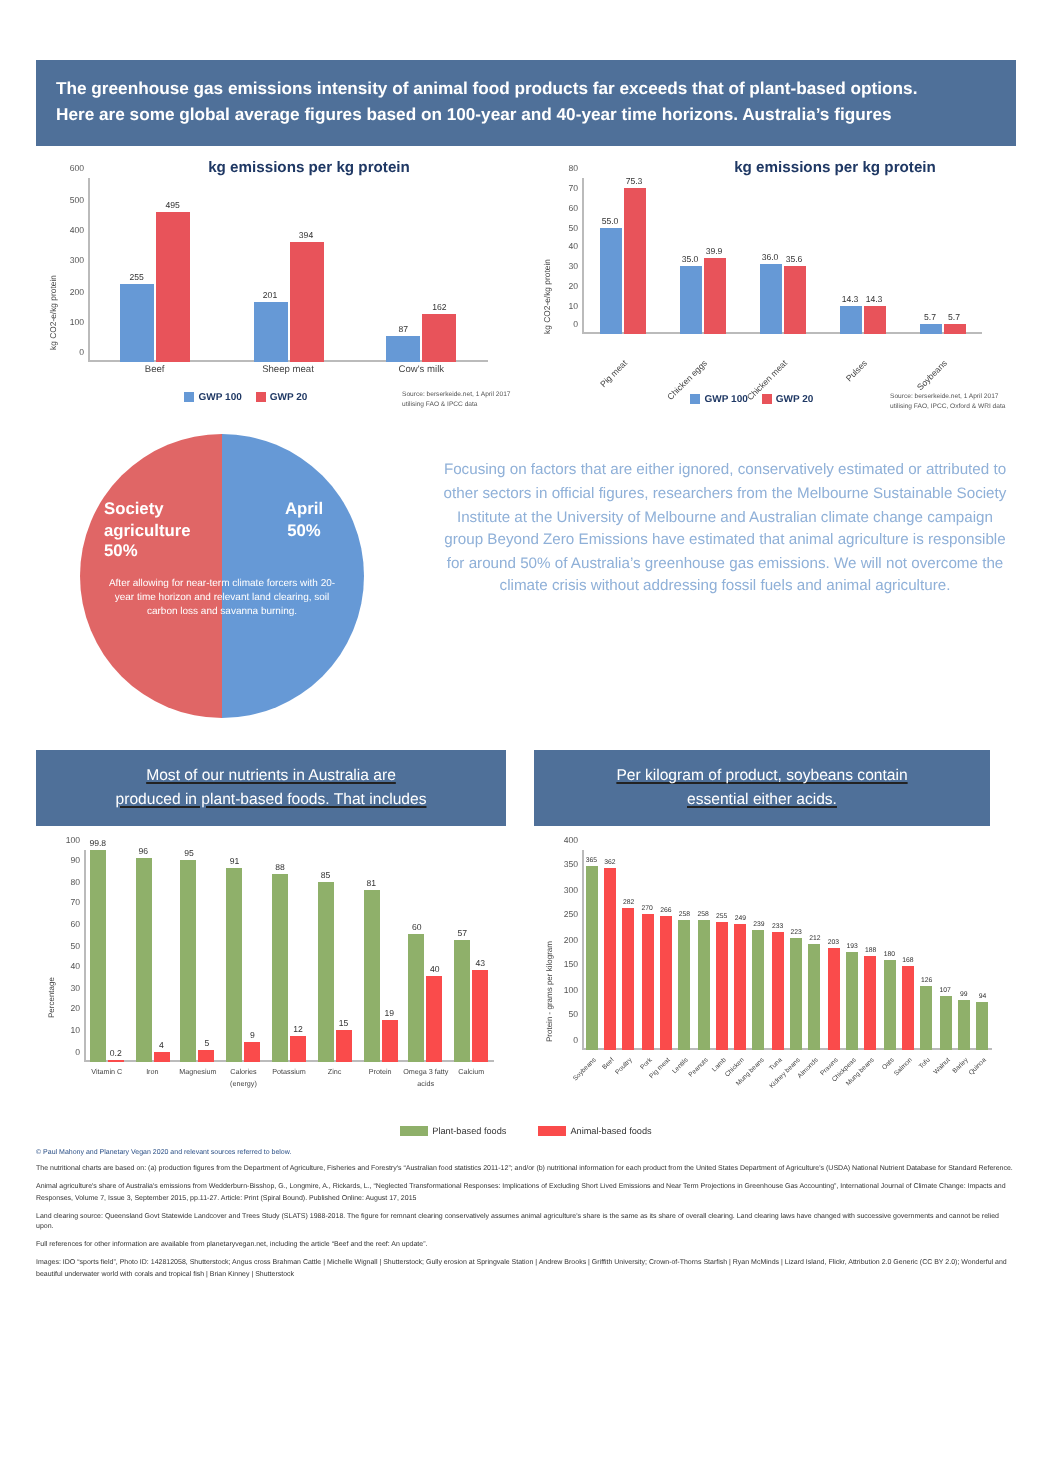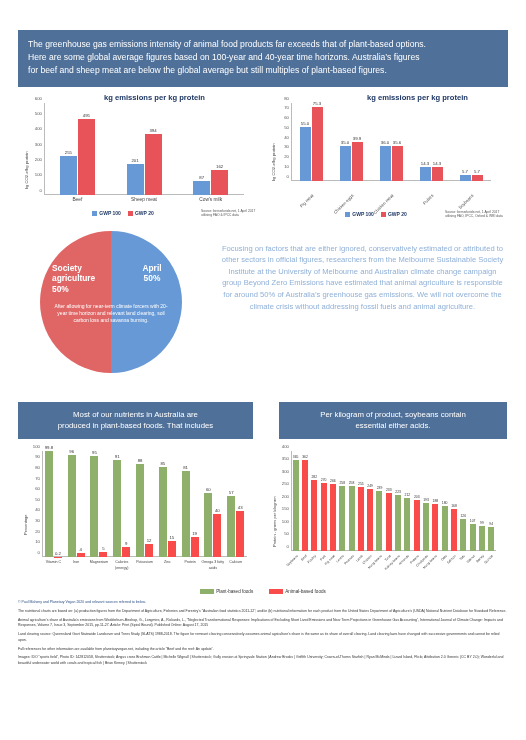--- a/index.html
+++ b/index.html
@@ -13,20 +13,21 @@
   }
   .page{width:526px;height:740px;position:relative;box-sizing:border-box;padding:0 18px;}
 
   
   .banner{
     background:#4f7099;color:#ffffff;
     font-size:8.6px;line-height:13.2px;
     padding:8px 10px 9px 10px;
     margin-top:30px;
     box-sizing:border-box;
+    font-weight:bold;
   }
   .banner div{white-space:nowrap;}
 
   
   .row{display:flex;gap:8px;}
   .chartbox{position:relative;box-sizing:border-box;}
   .chart-title{
     font-size:7.6px;font-weight:bold;color:#1f3864;
     text-align:center;
   }
@@ -81,21 +82,20 @@
   .foot .blue{color:#2a4f86;}
 </style>
 </head>
 <body>
 
 <div class="page">
 
   <div class="banner">
     <div>The greenhouse gas emissions intensity of animal food products far exceeds that of plant-based options.</div>
     <div>Here are some global average figures based on 100-year and 40-year time horizons. Australia’s figures</div>
-    <div>for beef and sheep meat are below the global average but still multiples of plant-based figures.</div>
   </div>
 
   <div class="row" style="margin-top:6px;">
 
     <div class="chartbox" style="width:241px;height:132px;">
       <div class="chart-title" style="margin-left:32px;">kg emissions per kg protein</div>
       <div class="axis-title" style="left:6px;top:96px;">kg CO2-e/kg protein</div>
 
       <div class="plot" id="plot-c1" style="position:absolute;left:26px;top:10px;width:200px;height:92px;">
         <div class="axisline" style="left:0;bottom:0;width:100%;height:1px;"></div>
@@ -244,21 +244,21 @@
         <span>50%</span>
       </div>
       <div class="pie-note" style="left:33px;top:76px;">After allowing for near-term climate forcers with 20-year time horizon and relevant land clearing, soil carbon loss and savanna burning.</div>
     </div>
 
     <div style="flex:1;padding-top:16px;padding-right:4px;">
       <div class="para">Focusing on factors that are either ignored, conservatively estimated or attributed to other sectors in official figures, researchers from the Melbourne Sustainable Society Institute at the University of Melbourne and Australian climate change campaign group Beyond Zero Emissions have estimated that animal agriculture is responsible for around 50% of Australia’s greenhouse gas emissions. We will not overcome the climate crisis without addressing fossil fuels and animal agriculture.</div>
     </div>
   </div>
 
-  <div class="row" style="margin-top:25px;gap:26px;">
+  <div class="row" style="margin-top:12px;gap:14px;text-decoration:underline;">
     <div class="midbox" style="width:235px;">
       <div>Most of our nutrients in Australia are</div>
       <div>produced in plant-based foods. That includes</div>
     </div>
     <div class="midbox" style="width:228px;">
       <div>Per kilogram of product, soybeans contain</div>
       <div>essential either acids.</div>
     </div>
   </div>
 

